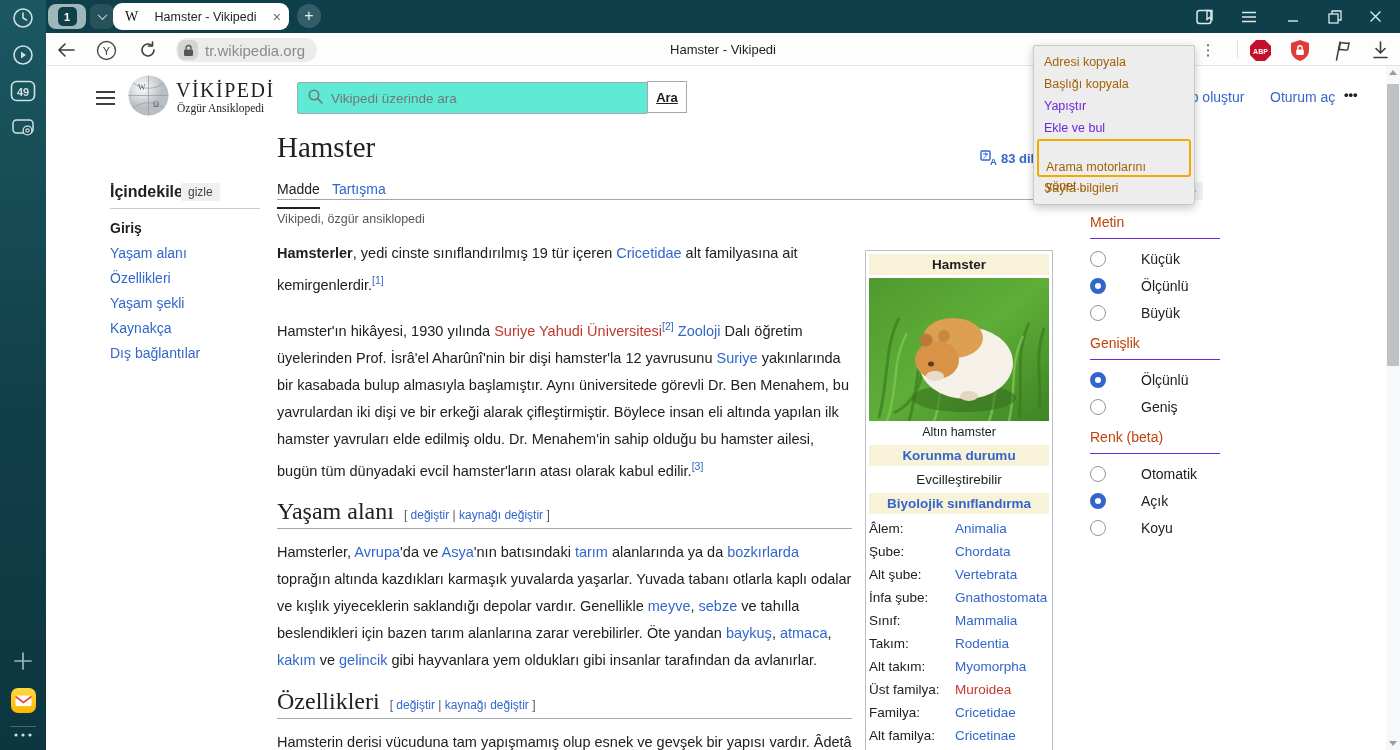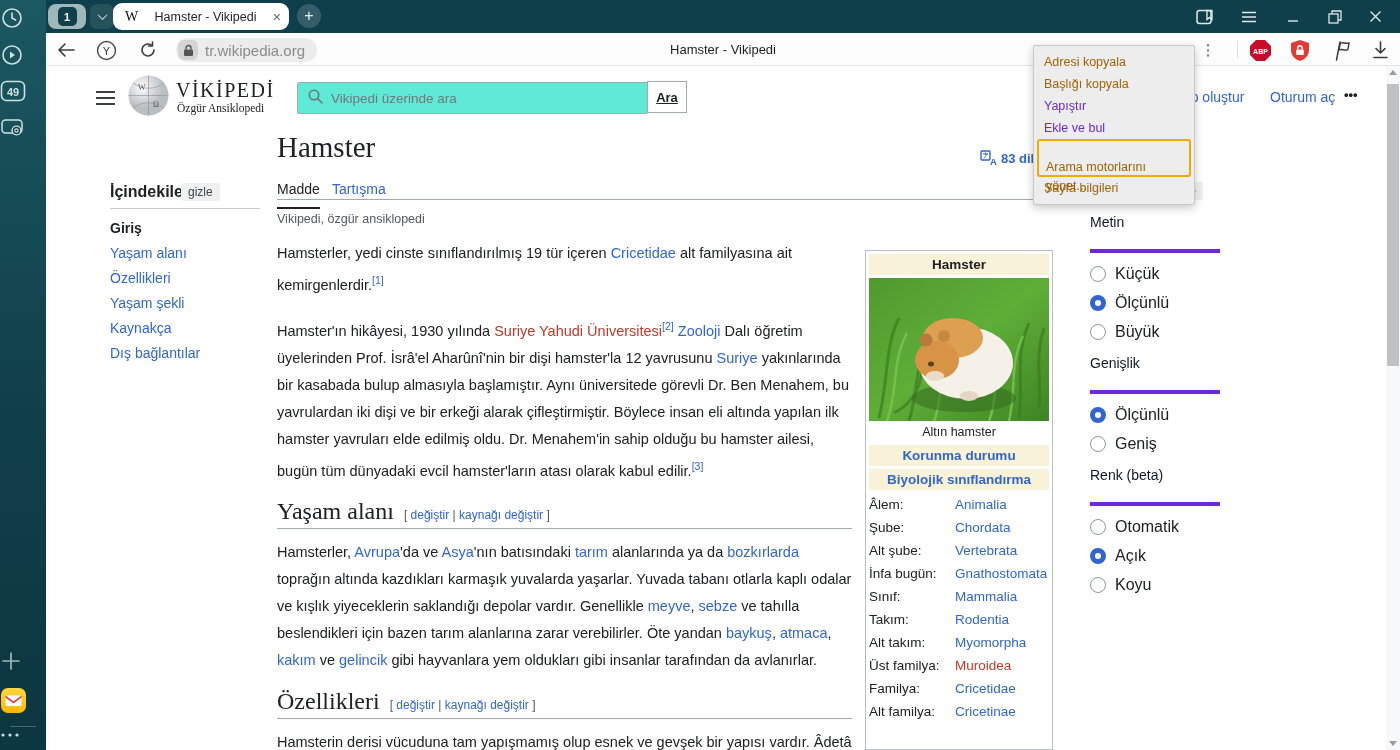--- a/index.html
+++ b/index.html
@@ -4,21 +4,21 @@
 <style>
   * { margin:0; padding:0; box-sizing:border-box; }
   html,body { width:1400px; height:750px; overflow:hidden; background:#fff;
               font-family:"Liberation Sans", sans-serif; }
   #stage { position:relative; width:1400px; height:750px; overflow:hidden; background:#fff; }
   .abs { position:absolute; }
 
   
   .rail { left:0; top:0; width:46px; height:750px;
           background:linear-gradient(180deg,#1b5862 0%,#113f49 55%,#0c3640 100%); z-index:30; }
-  .rail-ic { position:absolute; left:0; width:46px; display:flex; justify-content:flex-start; }
+  .rail-ic { position:absolute; left:0; width:46px; display:flex; justify-content:center; }
   .titlebar { left:46px; top:0; width:1354px; height:33px; background:#0e3f4a; z-index:20; }
   .ws-chip { position:absolute; left:2px; top:4px; width:38px; height:25px; background:#9db7bb;
              border-radius:8px; display:flex; align-items:center; justify-content:center; cursor:pointer; }
   .ws-inner { width:19px; height:19px; background:#113f49; border-radius:5px; color:#fff;
               font-size:11px; font-weight:bold; display:flex; align-items:center; justify-content:center; }
   .ws-chev { position:absolute; left:44px; top:4px; width:24px; height:25px; border-radius:7px;
              background:rgba(255,255,255,.10); display:flex; align-items:center; justify-content:center; }
   .chev { width:7px; height:7px; border-right:1.6px solid #cfe0e2; border-bottom:1.6px solid #cfe0e2;
           transform:rotate(45deg) translate(-1px,-1px); }
   .tab { position:absolute; left:67px; top:3px; width:176px; height:27px; background:#fff; border-radius:9px;
@@ -41,21 +41,21 @@
   .tb-ico { position:absolute; top:5px; width:24px; height:24px; display:flex; align-items:center; justify-content:center; }
   .winctl { position:absolute; top:0; height:33px; width:38px; display:flex; align-items:center;
             justify-content:center; color:#dfe9ea; }
 
   
   .page { left:46px; top:66px; width:1354px; height:684px; background:#fff; }
   .w-serif { font-family:"Liberation Serif","DejaVu Serif",serif; }
   .lnk { color:#3366cc; }
   .rlnk { color:#c0392b; }
   .gray { color:#54595d; }
-  .b { font-weight:normal; color:#202122; }
+  .b { font-weight:bold; color:#202122; }
   sup.ref { font-size:10.5px; }
   .hamb span { display:block; width:19px; height:2px; background:#3a3f44; margin:4px 0; }
   .searchbox { display:flex; align-items:center; border:1px solid #a2a9b1; border-radius:2px;
                height:32px; background:#5eead4; }
   .search-ph { color:#72777d; font-size:13.5px; }
   .ara { height:32px; width:40px; border:1px solid #a2a9b1; margin:-1px; background:#fff;
          font-size:13px; font-weight:600; color:#202122; display:flex; align-items:center; justify-content:center;text-decoration:underline; }
   .chipbtn { background:#eef0f2; border-radius:2px; font-size:12px; color:#3f4347; padding:2px 7px; }
   .toc-item { font-size:14px; color:#3366cc; margin-bottom:9px; cursor:pointer; }
   .tr-item { font-size:14px; color:#3366cc; }
@@ -69,26 +69,26 @@
   .ibox { left:865px; top:250px; width:188px; border:1px solid #b9bfc5; background:#fff;
           padding:3px; font-size:13.5px; color:#202122; }
   .ib-strip { background:#f8f2d8; text-align:center; font-weight:bold; padding:3px 0; margin-bottom:3px; }
   .ib-cap { text-align:center; font-size:12.5px; padding:4px 0 6px; }
   .ib-center { text-align:center; padding:3px 0 6px; font-size:13.5px; }
   .tax-row { display:flex; height:23px; align-items:center; }
   .tax-l { width:86px; }
   .tax-v { color:#3366cc; }
   
   .ap { left:1090px; top:182px; width:130px; }
-  .ap-label { font-size:14px; color:#0f172a; border-bottom:4px solid #6d28d9; padding-bottom:19px;
+  .ap-label { font-size:14px; color:#c2410c; border-bottom:1px solid #6d28d9; padding-bottom:8px;
               margin:14px 0 12px 0; }
   .radio-row { display:flex; align-items:center; gap:9px; margin-bottom:11px; }
   .radio { width:16px; height:16px; border-radius:50%; border:1.5px solid #8f9499; background:#fff; }
   .radio.sel { border:5px solid #3366cc; }
-  .radio-txt { font-size:16px; color:#202122; }
+  .radio-txt { font-size:14px; color:#202122;margin-left:26px; }
   
   .cmenu { left:1033px; top:45px; width:162px; background:#ededed; border:1px solid #c9c9c9;
            box-shadow:0 3px 10px rgba(0,0,0,.22); padding:5px 0; z-index:50; border-radius:2px; }
   .cm-item { height:22px; line-height:22px; padding:0 10px; font-size:12.5px; color:#a16207; cursor:pointer; }
   .cm-item.dis { color:#6d28d9; }
   .cm-item.hl { border:2px solid #eeab00; border-radius:3px; margin:0 3px; padding:17px 7px;
                 height:36px; line-height:19px; }
   
   .sbar { left:1386px; top:66px; width:14px; height:684px; background:#f7f8fa; z-index:10; }
   .sb-thumb { position:absolute; left:1px; top:18px; width:12px; height:282px; background:#c0c1c2; }
@@ -368,36 +368,37 @@
         <ellipse cx="68" cy="82" rx="22" ry="19" fill="#d89347"></ellipse>
         <circle cx="57" cy="62" r="6.5" fill="#b97a3a"></circle>
         <circle cx="75" cy="58" r="6" fill="#c9883f"></circle>
         <ellipse cx="62" cy="86" rx="3" ry="2.5" fill="#5d3f21"></ellipse>
         <ellipse cx="66" cy="98" rx="9" ry="5" fill="#e8dcc8"></ellipse>
         <ellipse cx="100" cy="118" rx="9" ry="5" fill="#e3d7c3"></ellipse>
       </svg>
     </div>
     <div class="ib-cap">Altın hamster</div>
     <div class="ib-strip" style="color:#3366cc">Korunma durumu</div>
+    <div class="ib-center">Evcilleştirebilir</div>
     <div class="ib-strip" style="color:#3366cc">Biyolojik sınıflandırma</div>
     <div>
       <div class="tax-row">
           <span class="tax-l">Âlem:</span>
           <span class="tax-v">Animalia</span>
         </div>
       <div class="tax-row">
           <span class="tax-l">Şube:</span>
           <span class="tax-v">Chordata</span>
         </div>
       <div class="tax-row">
           <span class="tax-l">Alt şube:</span>
           <span class="tax-v">Vertebrata</span>
         </div>
       <div class="tax-row">
-          <span class="tax-l">İnfa bugün:</span>
+          <span class="tax-l">İnfa şube:</span>
           <span class="tax-v">Gnathostomata</span>
         </div>
       <div class="tax-row">
           <span class="tax-l">Sınıf:</span>
           <span class="tax-v">Mammalia</span>
         </div>
       <div class="tax-row">
           <span class="tax-l">Takım:</span>
           <span class="tax-v">Rodentia</span>
         </div>

